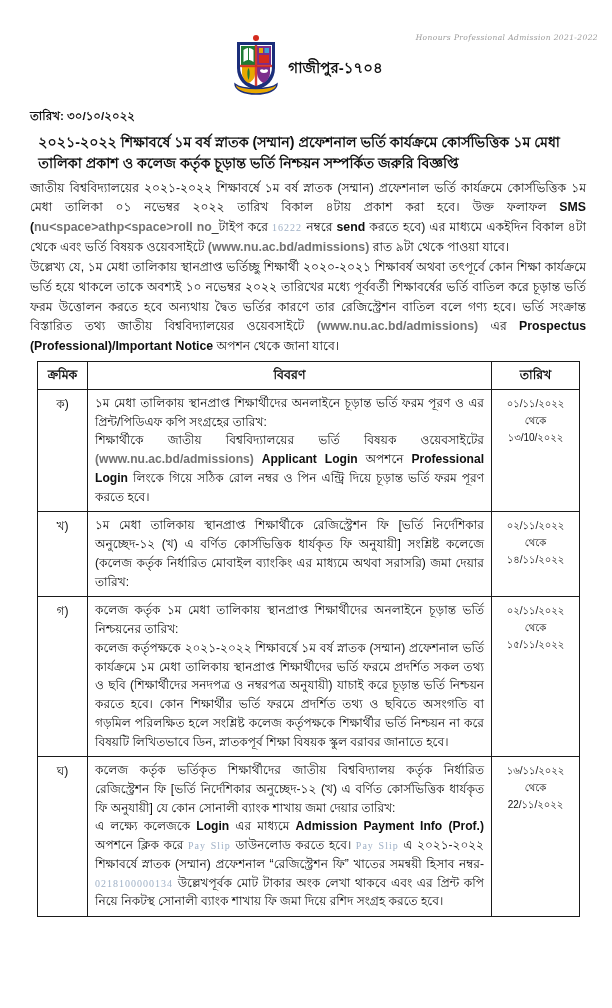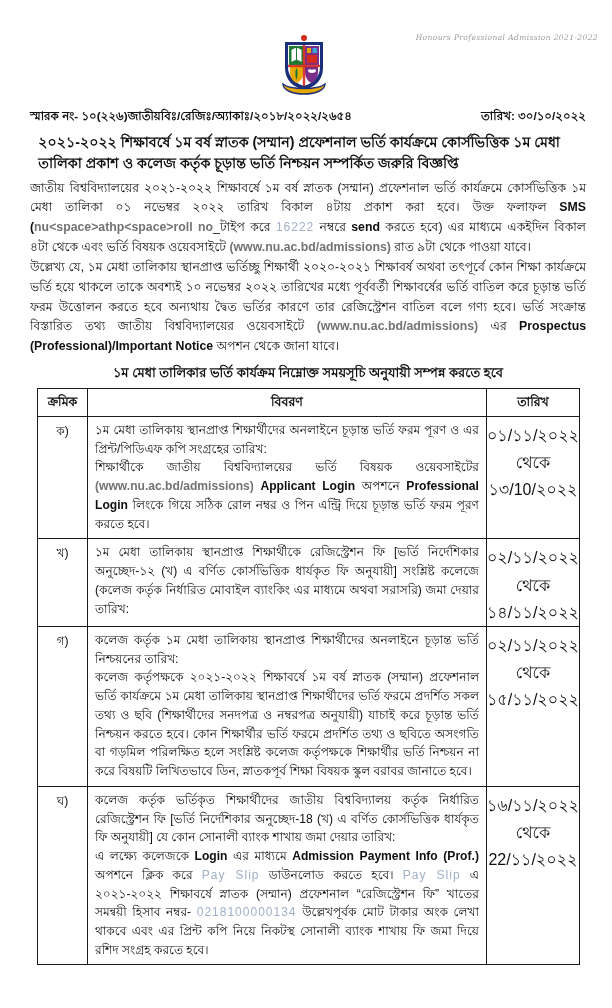--- a/index.html
+++ b/index.html
@@ -32,34 +32,34 @@
     margin-top:7px;
   }
   .notice-title {
     font-size:14.2px; font-weight:bold; text-align:left;
     line-height:1.5; margin:5px auto 4px auto; width:97%;
   }
   .para { font-size:12.3px; line-height:1.6; text-align:justify; margin-top:1px; }
   .link { color:#737373; font-weight:bold; text-decoration:none; cursor:pointer; }
   .bold { font-weight:bold; }
   .digital {
-    font-family:Liberation Sans, sans-serif;
-    color:#9fb0c6; letter-spacing:1px; font-size:12px;
+    font-family:Liberation Serif, serif;
+    color:#9fb0c6; letter-spacing:1px; font-size:10px;
   }
   .table-caption { font-size:13px; font-weight:bold; text-align:center; margin-top:6px; }
   table.schedule {
     border-collapse:collapse; width:543px;
     margin:4px 0 0 7px;
     font-size:12.1px; line-height:1.55;
   }
   table.schedule th, table.schedule td { border:1px solid #1a1a1a; }
   table.schedule th { font-weight:bold; font-size:12.5px; padding:4px 2px; }
   td.serial { width:50px; text-align:center; vertical-align:top; padding-top:5px; }
   td.desc   { padding:4px 7px 5px 7px; text-align:justify; vertical-align:top; }
-  td.datec  { width:88px; text-align:center; vertical-align:top; padding-top:5px; font-size:16px; }
+  td.datec  { width:88px; text-align:center; vertical-align:top; padding-top:5px; font-size:10px; }
   td.datec div { line-height:1.7; }
   .desc-line1 { display:block; }
 </style>
 </head>
 <body>
 
 <div class="page">
 
   <div class="watermark">Honours Professional Admission 2021-2022</div>
 
@@ -79,40 +79,39 @@
         <rect x="31.5" y="14" width="4.5" height="5" fill="#3ba3d8"></rect>
         <rect x="26" y="21" width="10" height="8" fill="#d42b1e"></rect>
         <path d="M27 36 c1 -1 3 -1 4 0 c1 -1 3 -1 4 0 c0 2 -1 3 -4 3 c-3 0 -4 -1 -4 -3 Z" fill="#ffffff"></path>
         <path d="M15.5 34 c1.5 2 1.5 8 0 12 c-1.5 -4 -1.5 -10 0 -12 Z" fill="#1f7a33"></path>
         <rect x="21.8" y="11" width="2.4" height="41" fill="#d42b1e" opacity="0.9"></rect>
         <rect x="7" y="30.8" width="32" height="2.4" fill="#d42b1e" opacity="0.9"></rect>
         <path d="M2 50 c7 6 35 6 42 0 c0 6 -9 10 -21 10 C11 60 2 56 2 50 Z" fill="#e8a800" stroke="#1b2e7a" stroke-width="1.4"></path>
       </svg>
     </span>
     <div class="header-text">
+      <div class="org-loc">গাজীপুর-১৭০৪</div>
     </div>
   </div>
 
   <div class="memo-row">
-    <span>স্মারক নং- ১০(২২৬)জাতীয়বিঃ/রেজিঃ/অ্যাকাঃ/২০১৮/২০২২/২৬৫৪</span>
     <span>তারিখ: ৩০/১০/২০২২</span>
   </div>
 
   <div class="notice-title">২০২১-২০২২ শিক্ষাবর্ষে ১ম বর্ষ স্নাতক (সম্মান) প্রফেশনাল ভর্তি কার্যক্রমে কোর্সভিত্তিক ১ম মেধা তালিকা প্রকাশ ও কলেজ কর্তৃক চূড়ান্ত ভর্তি নিশ্চয়ন সম্পর্কিত জরুরি বিজ্ঞপ্তি</div>
 
   <div class="para">
     <span>জাতীয় বিশ্ববিদ্যালয়ের ২০২১-২০২২ শিক্ষাবর্ষে ১ম বর্ষ স্নাতক (সম্মান) প্রফেশনাল ভর্তি কার্যক্রমে কোর্সভিত্তিক ১ম মেধা তালিকা ০১ নভেম্বর ২০২২ তারিখ বিকাল ৪টায় প্রকাশ করা হবে। উক্ত ফলাফল </span><span class="bold">SMS (</span><span class="link">nu&lt;space&gt;athp&lt;space&gt;roll no</span><span>_টাইপ করে </span><span class="digital">16222</span><span> নম্বরে </span><span class="bold">send</span><span> করতে হবে) এর মাধ্যমে একইদিন বিকাল ৪টা থেকে এবং ভর্তি বিষয়ক ওয়েবসাইটে </span><a class="link">(www.nu.ac.bd/admissions)</a><span> রাত ৯টা থেকে পাওয়া যাবে।</span>
   </div>
 
   <div class="para">
     <span>উল্লেখ্য যে, ১ম মেধা তালিকায় স্থানপ্রাপ্ত ভর্তিচ্ছু শিক্ষার্থী ২০২০-২০২১ শিক্ষাবর্ষ অথবা তৎপূর্বে কোন শিক্ষা কার্যক্রমে ভর্তি হয়ে থাকলে তাকে অবশ্যই ১০ নভেম্বর ২০২২ তারিখের মধ্যে পূর্ববর্তী শিক্ষাবর্ষের ভর্তি বাতিল করে চূড়ান্ত ভর্তি ফরম উত্তোলন করতে হবে অন্যথায় দ্বৈত ভর্তির কারণে তার রেজিস্ট্রেশন বাতিল বলে গণ্য হবে। ভর্তি সংক্রান্ত বিস্তারিত তথ্য জাতীয় বিশ্ববিদ্যালয়ের ওয়েবসাইটে </span><a class="link">(www.nu.ac.bd/admissions)</a><span> এর </span><span class="bold">Prospectus (Professional)/Important Notice</span><span> অপশন থেকে জানা যাবে।</span>
   </div>
 
 
-  <div class="table-caption">১ম মেধা তালিকার ভর্তি কার্যক্রম নিম্নোক্ত সময়সূচি অনুযায়ী সম্পন্ন করতে হবে</div>
 
   <table class="schedule">
     <thead>
       <tr>
         <th>ক্রমিক</th>
         <th>বিবরণ</th>
         <th>তারিখ</th>
       </tr>
     </thead>
     <tbody>
@@ -145,21 +144,21 @@
         </td>
         <td class="datec">
           <div>০২/১১/২০২২</div>
           <div>থেকে</div>
           <div>১৫/১১/২০২২</div>
         </td>
       </tr>
       <tr>
         <td class="serial">ঘ)</td>
         <td class="desc">
-          <span class="desc-line1">কলেজ কর্তৃক ভর্তিকৃত শিক্ষার্থীদের জাতীয় বিশ্ববিদ্যালয় কর্তৃক নির্ধারিত রেজিস্ট্রেশন ফি [ভর্তি নির্দেশিকার অনুচ্ছেদ-18 (খ) এ বর্ণিত কোর্সভিত্তিক ধার্যকৃত ফি অনুযায়ী] যে কোন সোনালী ব্যাংক শাখায় জমা দেয়ার তারিখ:</span>
+          <span class="desc-line1">কলেজ কর্তৃক ভর্তিকৃত শিক্ষার্থীদের জাতীয় বিশ্ববিদ্যালয় কর্তৃক নির্ধারিত রেজিস্ট্রেশন ফি [ভর্তি নির্দেশিকার অনুচ্ছেদ-১২ (খ) এ বর্ণিত কোর্সভিত্তিক ধার্যকৃত ফি অনুযায়ী] যে কোন সোনালী ব্যাংক শাখায় জমা দেয়ার তারিখ:</span>
           <span>এ লক্ষ্যে কলেজকে </span><span class="bold">Login</span><span> এর মাধ্যমে </span><span class="bold">Admission Payment Info (Prof.)</span><span> অপশনে ক্লিক করে </span><span class="digital">Pay Slip</span><span> ডাউনলোড করতে হবে। </span><span class="digital">Pay Slip</span><span> এ ২০২১-২০২২ শিক্ষাবর্ষে স্নাতক (সম্মান) প্রফেশনাল “রেজিস্ট্রেশন ফি” খাতের সমন্বয়ী হিসাব নম্বর- </span><span class="digital">0218100000134</span><span> উল্লেখপূর্বক মোট টাকার অংক লেখা থাকবে এবং এর প্রিন্ট কপি নিয়ে নিকটস্থ সোনালী ব্যাংক শাখায় ফি জমা দিয়ে রশিদ সংগ্রহ করতে হবে।</span>
         </td>
         <td class="datec">
           <div>১৬/১১/২০২২</div>
           <div>থেকে</div>
           <div>22/১১/২০২২</div>
         </td>
       </tr>
     </tbody>
   </table>

